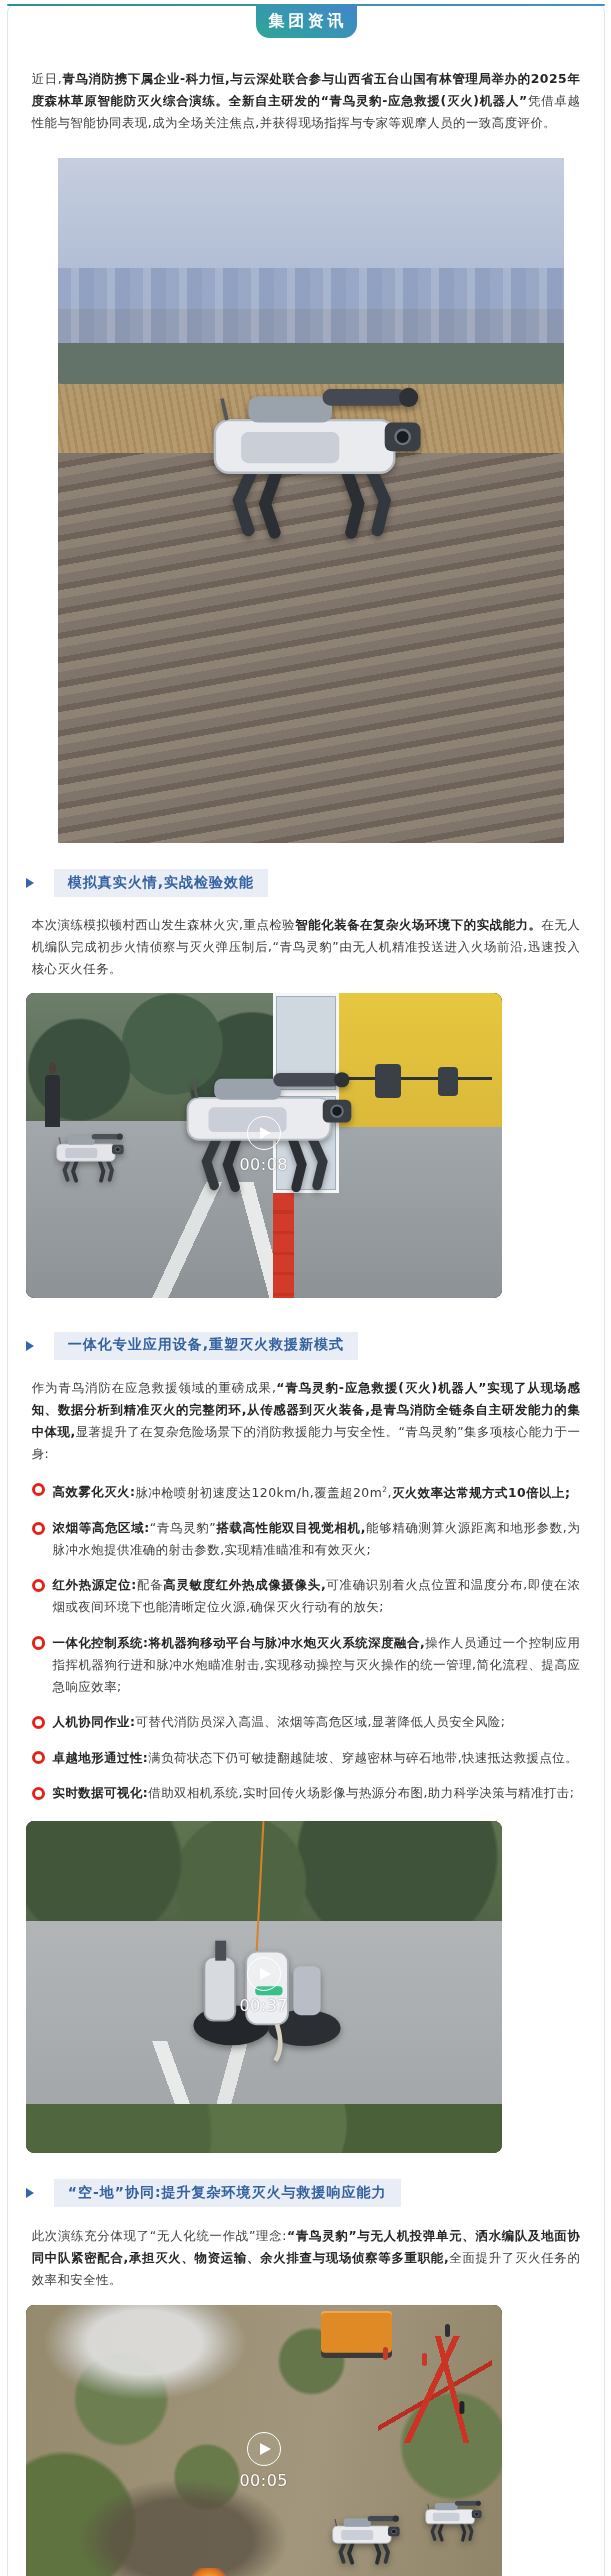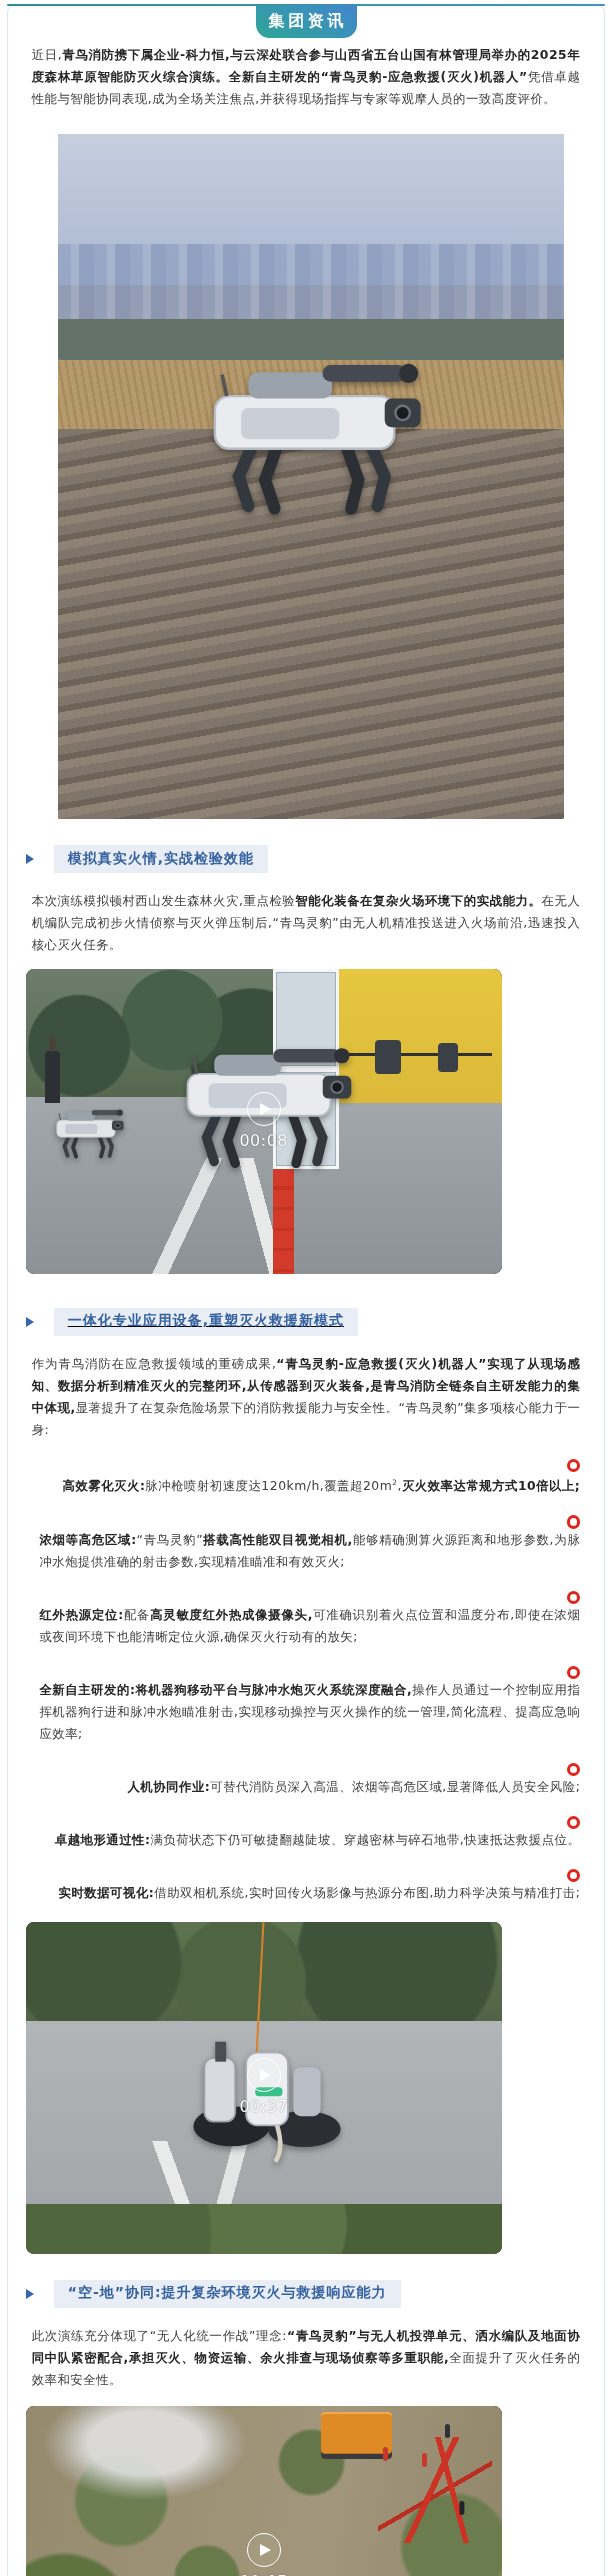--- a/index.html
+++ b/index.html
@@ -9,30 +9,30 @@
            background:linear-gradient(90deg,#2f8f92 0%,#35989c 45%,#3e93c9 100%);}
   
   .badge{position:relative;margin:0 auto;width:101px;height:33px;
          background:linear-gradient(205deg,#4285cf 0%,#2fa39a 90%);
          border-radius:1px 1px 13.4px 13.4px;display:flex;align-items:center;justify-content:center;}
   .badge span{color:#fff;font-size:16px;font-weight:700;letter-spacing:3.6px;text-indent:3.6px;}
   
   .para{margin:17.5px 24px 0;font-size:12.4px;line-height:22px;letter-spacing:0.5px;
         color:#3d3d3d;text-align:justify;}
   .para .b, .btxt .b{font-weight:700;color:#262626;}
-  .intro{margin-top:6px;}
+  .intro{margin-top:30px;}
   sup{font-size:60%;}
   
   .sec{display:flex;align-items:center;margin:26px 0 0 18px;}
-  .sec.sp{margin-top:34px;text-decoration:underline;}
+  .sec.sp{margin-top:34px;}
   .tri{width:0;height:0;border-left:8.8px solid #3566ad;border-top:5.7px solid transparent;border-bottom:5.7px solid transparent;}
   .bar{margin-left:20px;background:#e9edf6;color:#35629f;font-size:14px;font-weight:700;
        letter-spacing:1px;padding:4.6px 14px 5.2px;}
   
-  .bullet{display:flex;align-items:flex-end;margin:13.4px 24px 0;flex-direction:column;}
+  .bullet{display:flex;align-items:flex-start;margin:13.4px 24px 0;}
   .ring{flex:none;width:7.2px;height:7.2px;border:3.1px solid #e2231a;border-radius:50%;margin-top:4.6px;}
   .btxt{margin:0 0 0 7.7px;font-size:12.4px;line-height:22px;letter-spacing:0.5px;color:#3d3d3d;text-align:justify;}
   .blabel{font-weight:700;color:#262626;}
   
   .media{position:relative;overflow:hidden;}
   .photo{margin:24px 0 0 50px;width:506px;height:685px;border-radius:2.1px;background:#8a7c6c;}
   .vid{margin:12.4px 0 0 18px;width:476px;border-radius:8.2px;background:#000;}
   .vid1{height:305px;} .vid2{height:332px;margin-top:17.5px;} .vid3{height:313px;margin-top:14.4px;}
   .media>*{position:absolute;}
   .playwrap{position:absolute;left:0;top:0;width:100%;height:100%;}
@@ -226,21 +226,21 @@
   <div class="bullet">
     <span class="ring"></span>
     <p class="btxt"><b class="blabel">浓烟等高危区域:</b><span><span>“青鸟灵豹”</span><span class="b">搭载高性能双目视觉相机,</span><span>能够精确测算火源距离和地形参数,为脉冲水炮提供准确的射击参数,实现精准瞄准和有效灭火;</span></span></p>
   </div>
   <div class="bullet">
     <span class="ring"></span>
     <p class="btxt"><b class="blabel">红外热源定位:</b><span><span>配备</span><span class="b">高灵敏度红外热成像摄像头,</span><span>可准确识别着火点位置和温度分布,即使在浓烟或夜间环境下也能清晰定位火源,确保灭火行动有的放矢;</span></span></p>
   </div>
   <div class="bullet">
     <span class="ring"></span>
-    <p class="btxt"><b class="blabel">全新自主研发的:</b><span><span class="b">将机器狗移动平台与脉冲水炮灭火系统深度融合,</span><span>操作人员通过一个控制应用指挥机器狗行进和脉冲水炮瞄准射击,实现移动操控与灭火操作的统一管理,简化流程、提高应急响应效率;</span></span></p>
+    <p class="btxt"><b class="blabel">一体化控制系统:</b><span><span class="b">将机器狗移动平台与脉冲水炮灭火系统深度融合,</span><span>操作人员通过一个控制应用指挥机器狗行进和脉冲水炮瞄准射击,实现移动操控与灭火操作的统一管理,简化流程、提高应急响应效率;</span></span></p>
   </div>
   <div class="bullet">
     <span class="ring"></span>
     <p class="btxt"><b class="blabel">人机协同作业:</b><span><span>可替代消防员深入高温、浓烟等高危区域,显著降低人员安全风险;</span></span></p>
   </div>
   <div class="bullet">
     <span class="ring"></span>
     <p class="btxt"><b class="blabel">卓越地形通过性:</b><span><span>满负荷状态下仍可敏捷翻越陡坡、穿越密林与碎石地带,快速抵达救援点位。</span></span></p>
   </div>
   <div class="bullet">

